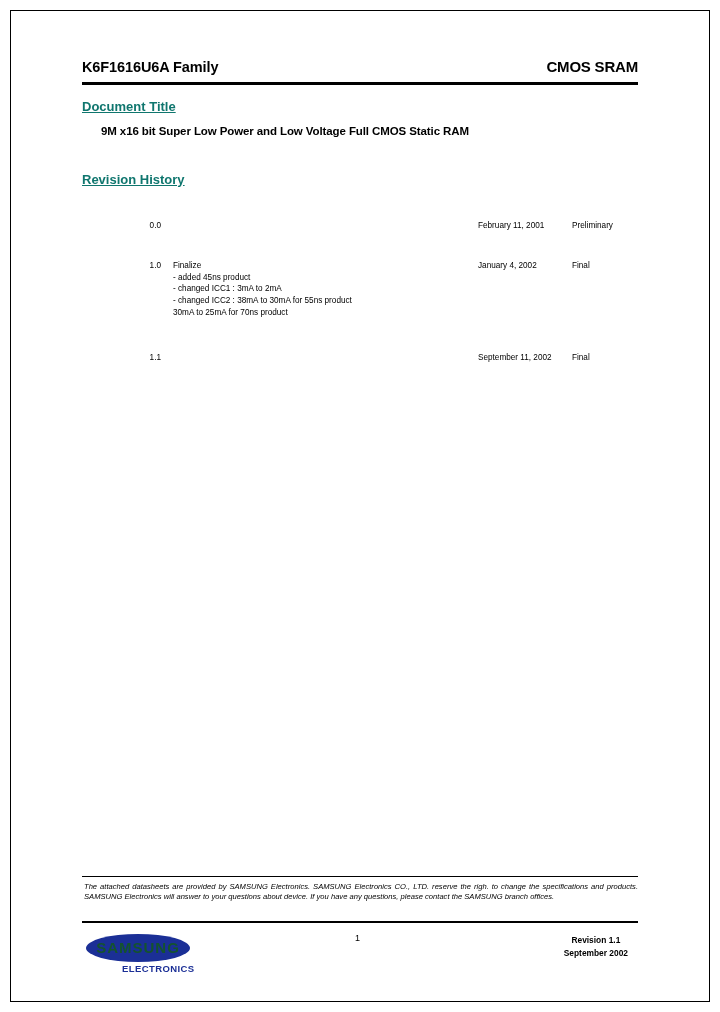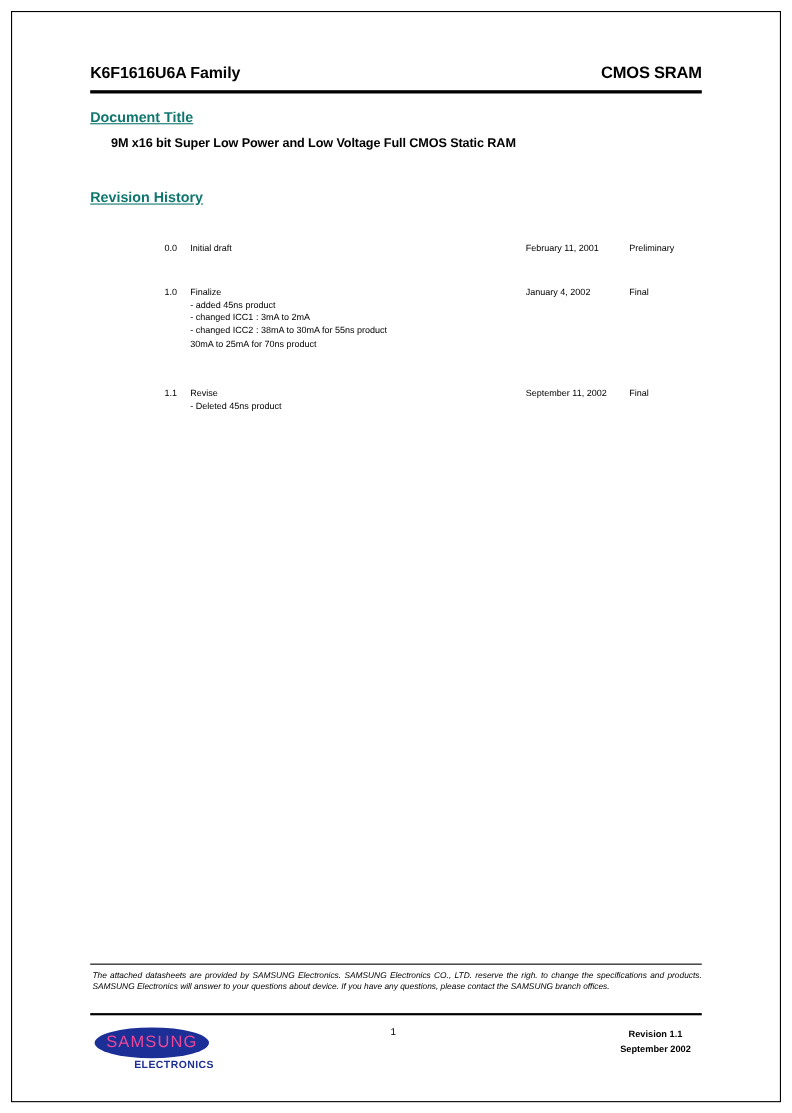--- a/index.html
+++ b/index.html
@@ -186,23 +186,23 @@
     border-radius: 50%/50%;
   }
   .logo-word {
     position: absolute;
     left: 0;
     top: 2px;
     width: 108px;
     height: 28px;
     line-height: 28px;
     text-align: center;
-    color: #ec4899;
+    color: #14532d;
     font-size: 15px;
-    font-weight: normal;
+    font-weight: bold;
     letter-spacing: 1px;
   }
   .logo-sub {
     position: absolute;
     left: 38px;
     top: 31px;
     font-size: 9.5px;
     font-weight: bold;
     color: #1b2f96;
     letter-spacing: 0.4px;
@@ -223,40 +223,37 @@
 
   <div class="section-title" id="doc-title-heading">Document Title</div>
   <div class="doc-subtitle">9M x16 bit Super Low Power and Low Voltage Full CMOS Static RAM</div>
 
   <div class="section-title" id="revision-heading">Revision History</div>
 
   <div class="rev-table">
 
     <div class="rev-row" style="height:20px;">
       <div class="cell c-no">0.0</div>
-      <div class="cell c-hist">Initial draft</div>
       <div class="cell c-date">February 11, 2001</div>
       <div class="cell c-rem">Preliminary</div>
     </div>
 
     <div class="rev-row" style="height:72px;">
       <div class="cell c-no">1.0</div>
       <div class="cell c-hist">Finalize
  - added 45ns product
  - changed ICC1 : 3mA to 2mA
  - changed ICC2 : 38mA to 30mA for 55ns product
                  30mA to 25mA for 70ns product</div>
       <div class="cell c-date">January 4, 2002</div>
       <div class="cell c-rem">Final</div>
     </div>
 
     <div class="rev-row" style="height:34px;">
       <div class="cell c-no">1.1</div>
-      <div class="cell c-hist">Revise
- - Deleted 45ns product</div>
       <div class="cell c-date">September 11, 2002</div>
       <div class="cell c-rem">Final</div>
     </div>
   </div>
 
   <div class="footer-rule"></div>
   <div class="footer-note">The attached datasheets are provided by SAMSUNG Electronics. SAMSUNG Electronics CO., LTD. reserve the righ. to change the specifications and products. SAMSUNG Electronics will answer to your questions about device. If you have any questions, please contact the SAMSUNG branch offices.</div>
   <div class="footer-rule2"></div>
 
   <div class="logo">

